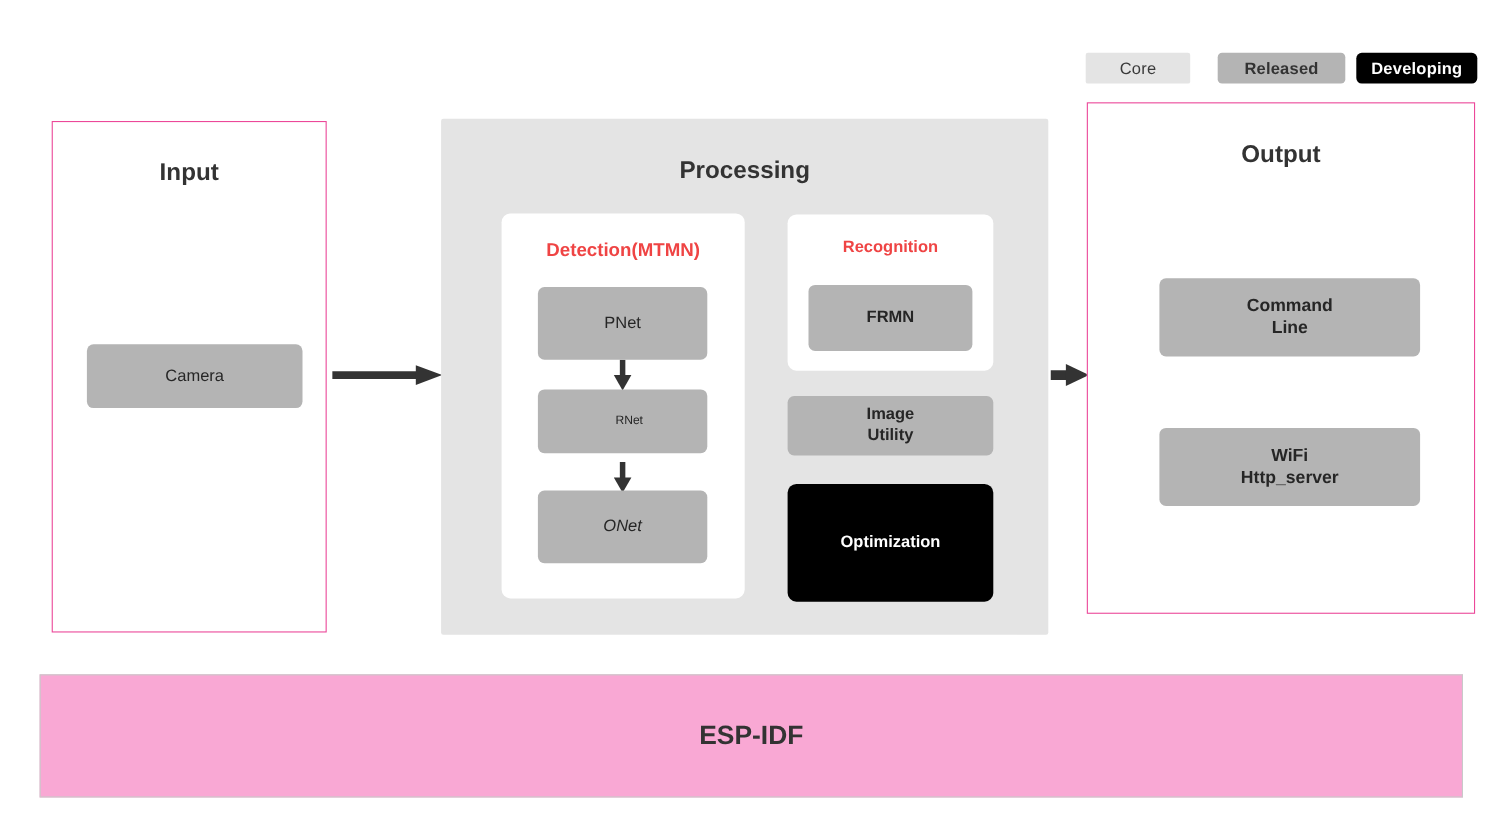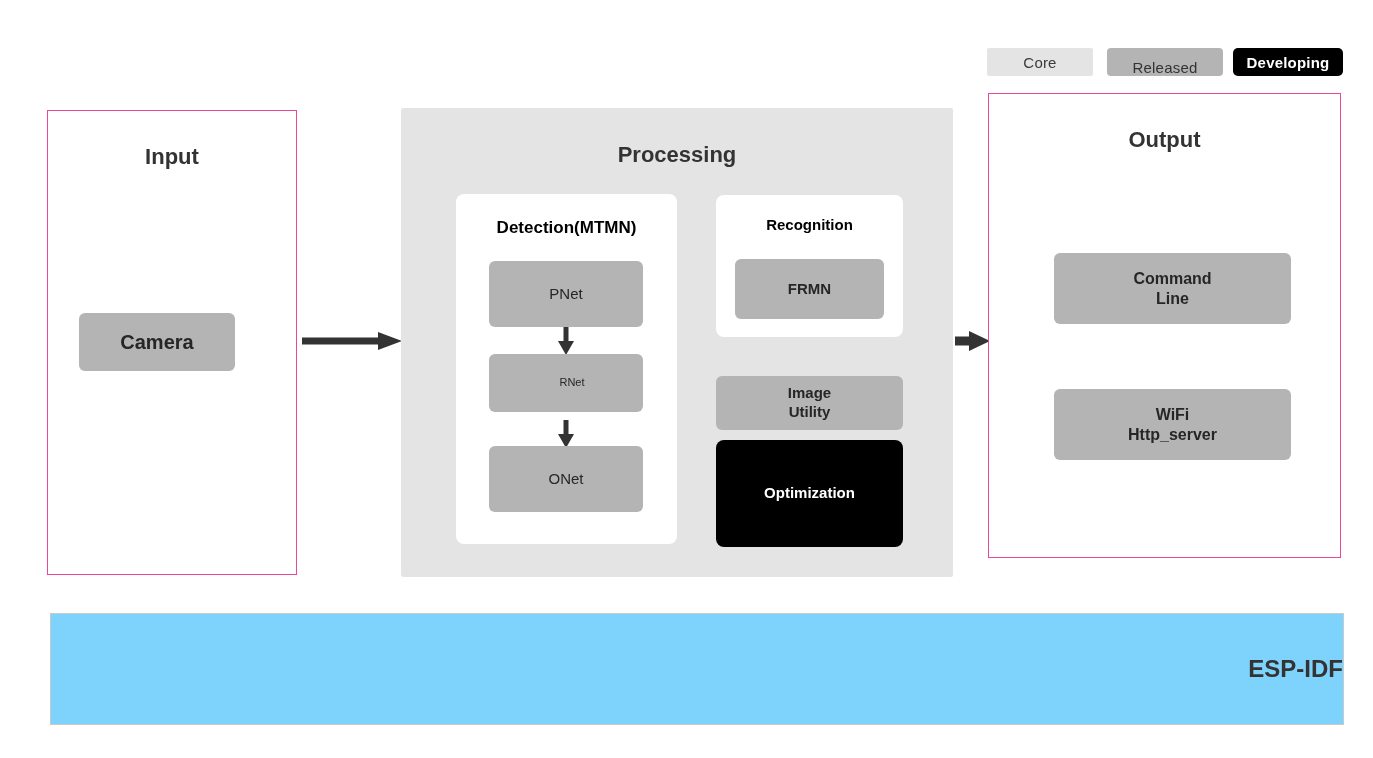--- a/index.html
+++ b/index.html
@@ -20,32 +20,31 @@
   
   .legend-badge {
     display: flex;
     align-items: center;
     justify-content: center;
     font-size: 15px;
     height: 28px;
     letter-spacing: .2px;
   }
   .legend-core {
-    left: 987px; top: 48px; width: 106px;
+    left: 987px; top: 48px; width: 95px;
     background: #e4e4e4;
     color: #3a3a3a;
     border-radius: 2px;
   }
   .legend-released {
     left: 1107px; top: 48px; width: 116px;
     background: #b4b4b4;
     color: #333333;
     border-radius: 4px;
-    font-weight: normal;
-    align-items: flex-end;
+    font-weight: bold;
   }
   .legend-developing {
     left: 1233px; top: 48px; width: 110px;
     background: #000000;
     color: #ffffff;
     border-radius: 5px;
     font-weight: bold;
   }
 
   
@@ -81,21 +80,21 @@
     border-radius: 8px;
   }
   .card-detection   { left: 456px; top: 194px; width: 221px; height: 350px; }
   .card-recognition { left: 716px; top: 195px; width: 187px; height: 142px; }
 
   .card-title {
     position: absolute;
     left: 0; right: 0;
     text-align: center;
     font-weight: bold;
-    color: #000000;
+    color: #ef4444;
   }
   .card-detection .card-title   { top: 24px; font-size: 17px; }
   .card-recognition .card-title { top: 21px; font-size: 15px; text-align: center; }
 
   
   .node {
     display: flex;
     align-items: center;
     justify-content: center;
     text-align: center;
@@ -104,50 +103,50 @@
   }
   .node-released {
     background: #b4b4b4;
     color: #262626;
   }
   .node-developing {
     background: #000000;
     color: #ffffff;
   }
 
-  .node-camera { left: 79px;  top: 313px; width: 156px; height: 58px;  font-size: 20px; font-weight: bold; }
+  .node-camera { left: 79px;  top: 313px; width: 196px; height: 58px;  font-size: 15px; font-weight: normal; }
 
   .node-pnet   { left: 489px; top: 261px; width: 154px; height: 66px;  font-size: 15px; }
   .node-rnet   { left: 489px; top: 354px; width: 154px; height: 58px;  font-size: 11px; padding-left: 12px; }
-  .node-onet   { left: 489px; top: 446px; width: 154px; height: 66px;  font-size: 15px; }
+  .node-onet   { left: 489px; top: 446px; width: 154px; height: 66px;  font-size: 15px; font-style: italic; }
 
   .node-frmn   { left: 735px; top: 259px; width: 149px; height: 60px;  font-size: 15px; font-weight: bold; }
-  .node-imageutility { left: 716px; top: 360px; width: 187px; height: 54px; font-size: 15px; font-weight: bold; margin-top: 16px; }
+  .node-imageutility { left: 716px; top: 360px; width: 187px; height: 54px; font-size: 15px; font-weight: bold; }
   .node-optimization { left: 716px; top: 440px; width: 187px; height: 107px; font-size: 15px; font-weight: bold; border-radius: 8px; }
 
   .node-commandline { left: 1054px; top: 253px; width: 237px; height: 71px;  font-size: 16px; font-weight: bold; }
   .node-wifi        { left: 1054px; top: 389px; width: 237px; height: 71px;  font-size: 16px; font-weight: bold; }
 
   
   .v-arrow { width: 20px; height: 28px; }
   .v-arrow-1 { left: 556px; top: 327px; }
   .v-arrow-2 { left: 556px; top: 420px; }
 
   
   .h-arrow-1 { left: 302px; top: 330px; width: 100px; height: 22px; }
   .h-arrow-2 { left: 955px; top: 330px; width: 35px;  height: 22px; }
 
   
   .esp-bar {
-    left: 50px; top: 613px; width: 1294px; height: 112px;
-    background: #7dd3fc;
+    left: 36px; top: 613px; width: 1294px; height: 112px;
+    background: #f9a8d4;
     border: 1px solid #c9c9c9;
     display: flex;
     align-items: center;
-    justify-content: flex-end;
+    justify-content: center;
   }
   .esp-label {
     font-size: 24px;
     font-weight: bold;
     color: #333333;
   }
 </style>
 </head>
 <body>
 

